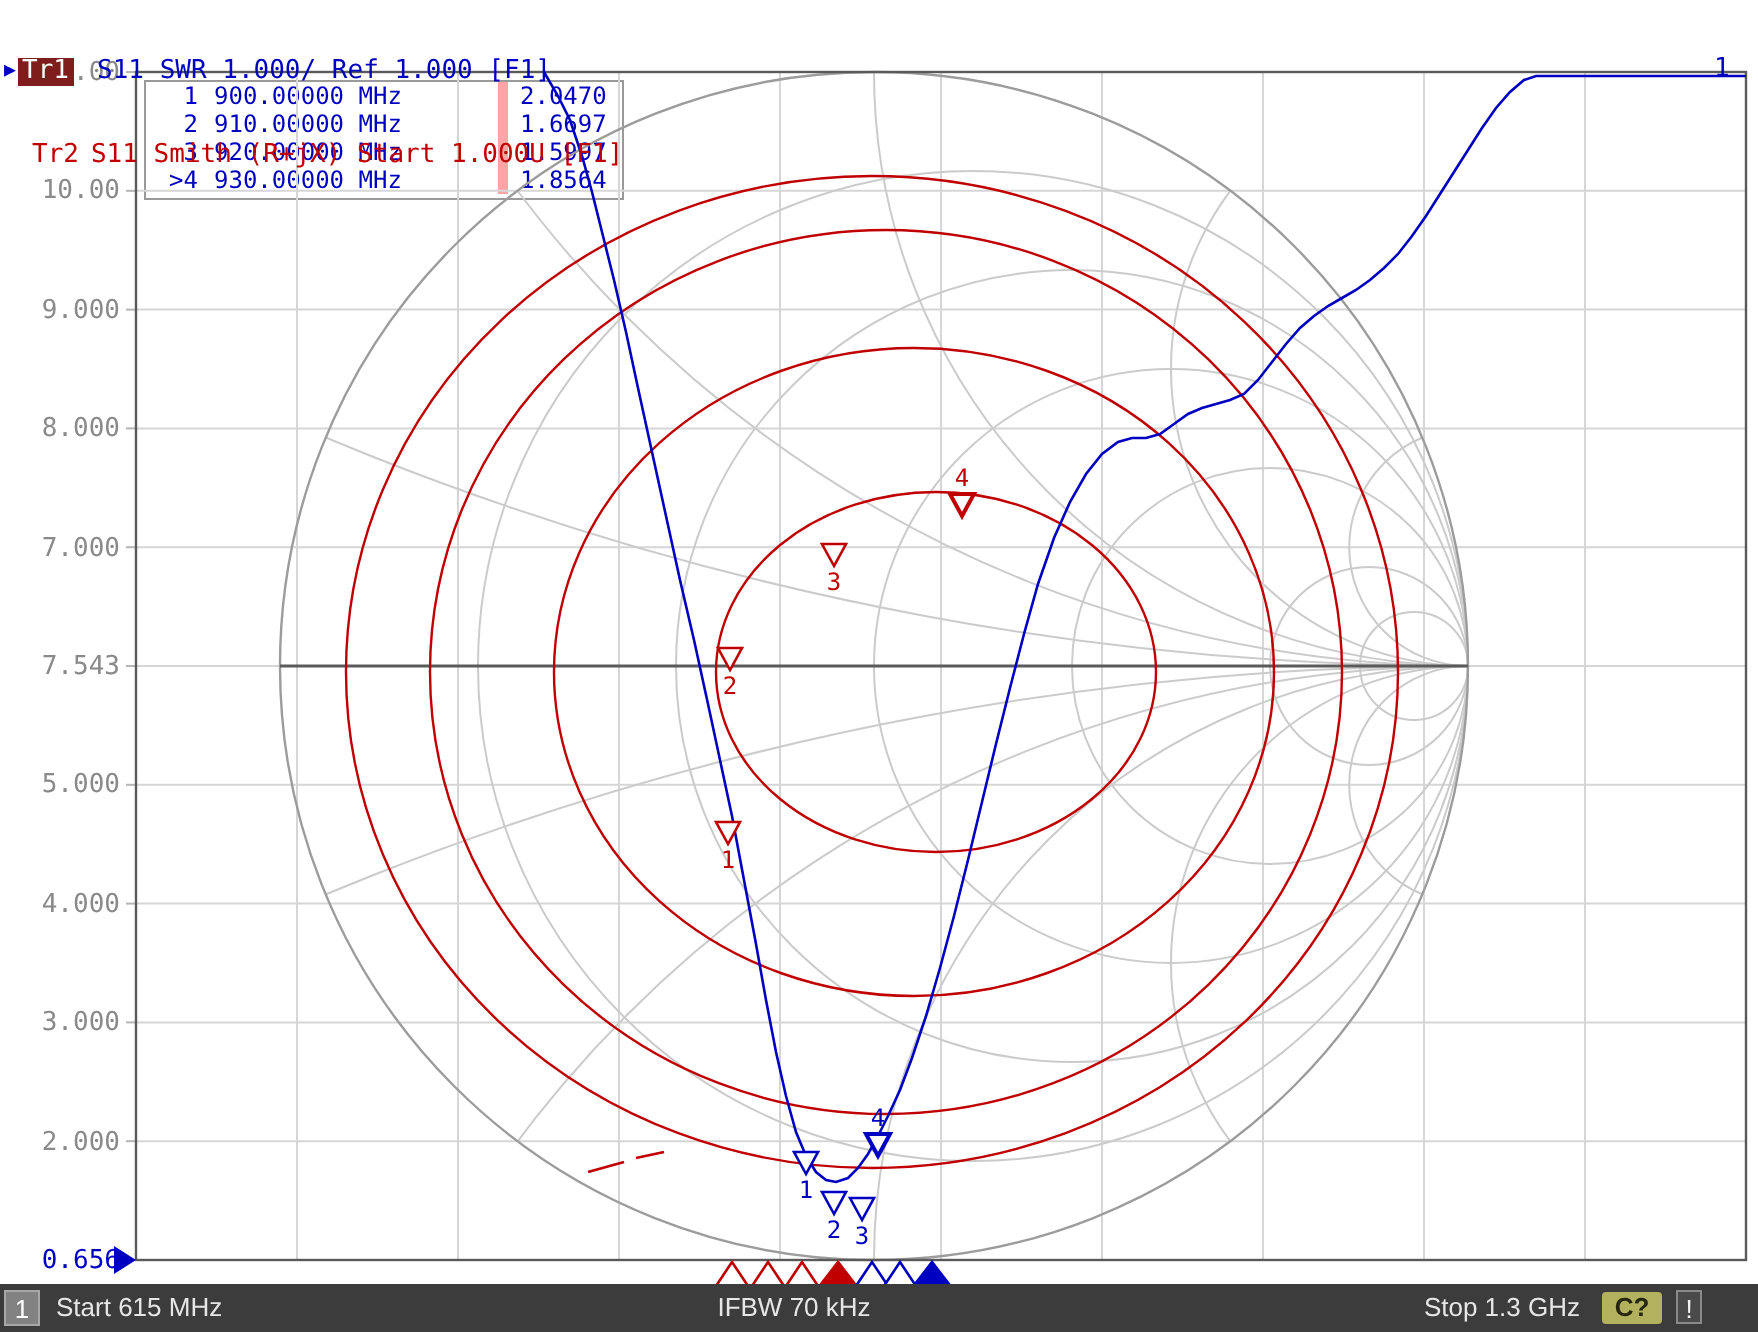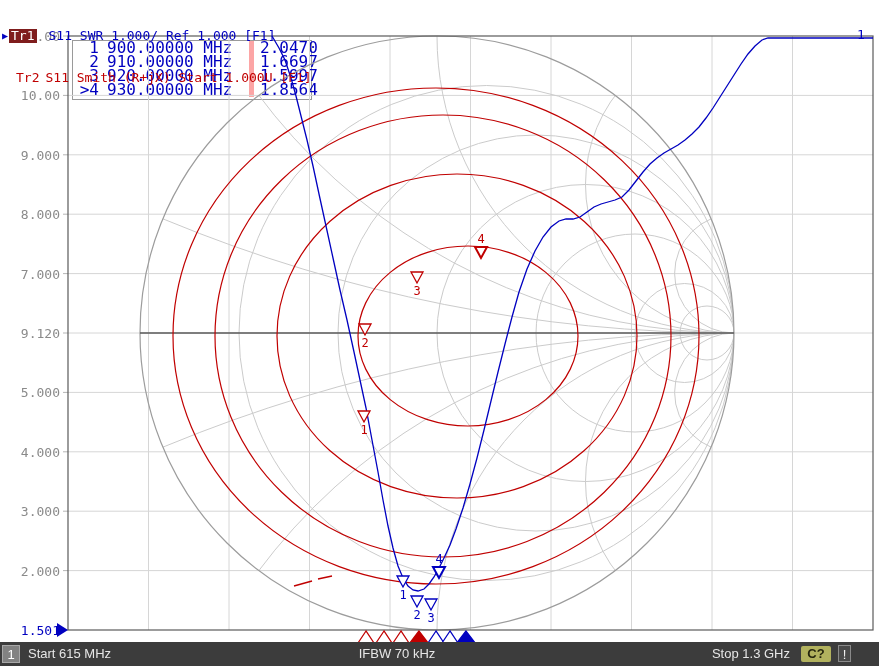--- a/index.html
+++ b/index.html
@@ -11,21 +11,21 @@
   .hdr{position:absolute;left:2px;top:1px;z-index:10;line-height:14px;font-size:13px;white-space:pre;}
   .hdr .row{height:14px;display:flex;align-items:center;}
   .arrow{color:#0000C0;font-size:10px;margin-right:1px;}
   .tr1badge{background:#7f1d1d;color:#ffffff;padding:0 2px;}
   .tr1text{color:#0000C0;margin-left:12px;}
   .tr2badge{color:#C00000;margin-left:14px;}
   .tr2text{color:#C00000;margin-left:6px;}
   
   .mtable{
     position:absolute;left:72px;top:40px;width:238px;height:58px;z-index:2;
-    background:#ffffff;border:1px solid #9a9a9a;font-size:16px;color:#0000C0;
+    background:#ffffff;border:1px solid #9a9a9a;font-size:12px;color:#0000C0;
   }
   .mrow{position:relative;height:14px;line-height:14px;white-space:pre;}
   .mnum{display:inline-block;width:26px;text-align:right;}
   .mfreq{margin-left:8px;}
   .mval{position:absolute;left:176px;top:0;height:14px;border-left:5px solid #fca5a5;padding-left:6px;}
   
   .ylab{position:absolute;left:0;width:60px;text-align:right;font-size:13px;color:#8a8a8a;z-index:2;}
   .ylab.ref{color:#0000C0;}
   .reftri{
     position:absolute;left:57px;top:623px;width:0;height:0;z-index:6;
@@ -73,26 +73,26 @@
     <div class="mrow"><span class="mnum">3</span><span class="mfreq">920.00000 MHz</span><span class="mval">1.5997</span></div>
     <div class="mrow"><span class="mnum">&gt;4</span><span class="mfreq">930.00000 MHz</span><span class="mval">1.8564</span></div>
   </div>
 
 <div id="ylabels">
     <div class="ylab" style="top: 29px;">11.00</div>
     <div class="ylab" style="top: 88.4px;">10.00</div>
     <div class="ylab" style="top: 147.8px;">9.000</div>
     <div class="ylab" style="top: 207.2px;">8.000</div>
     <div class="ylab" style="top: 266.6px;">7.000</div>
-    <div class="ylab" style="top: 326px;">9.120</div>
+    <div class="ylab" style="top: 326px;">7.543</div>
     <div class="ylab" style="top: 385.4px;">5.000</div>
     <div class="ylab" style="top: 444.8px;">4.000</div>
     <div class="ylab" style="top: 504.2px; text-align: right;">3.000</div>
     <div class="ylab" style="top: 563.6px;">2.000</div>
-    <div class="ylab ref" style="top: 623px;">1.501</div>
+    <div class="ylab ref" style="top: 623px;">0.656</div>
   </div>
 <div class="reftri"></div>
 
 <div class="tracetag">1</div>
 
 <svg id="plot" width="879" height="666">
     <g>
       <line x1="68" y1="95.4" x2="873" y2="95.4" stroke="#D6D6D6" stroke-width="1"></line>
       <line x1="68" y1="154.8" x2="873" y2="154.8" stroke="#D6D6D6" stroke-width="1"></line>
       <line x1="68" y1="214.2" x2="873" y2="214.2" stroke="#D6D6D6" stroke-width="1"></line>

